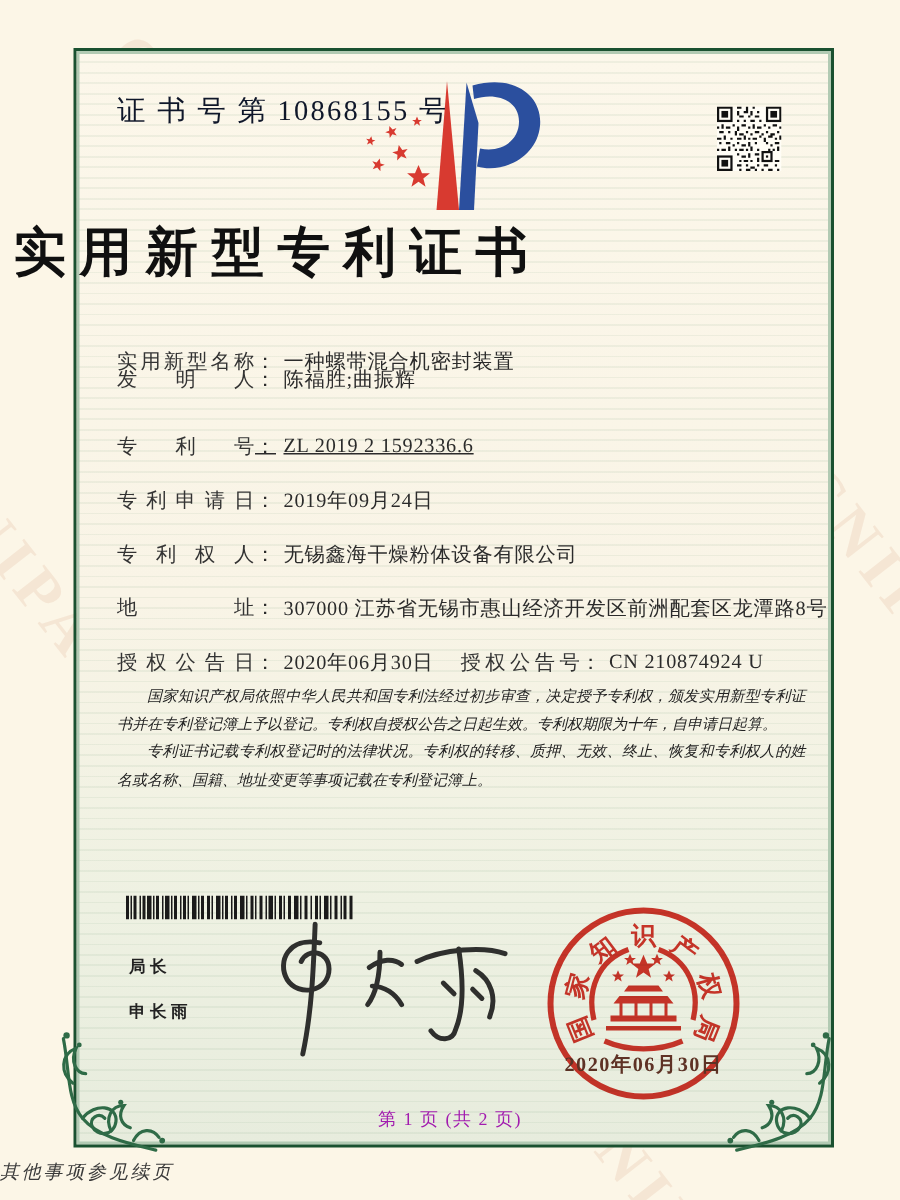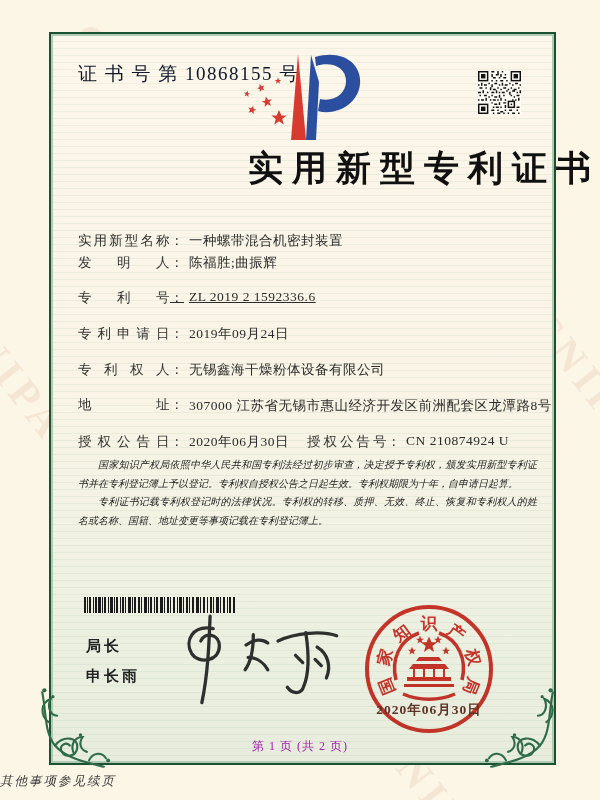--- a/index.html
+++ b/index.html
@@ -8,35 +8,35 @@
   .wm{position:absolute;font:bold 42px "Liberation Serif",serif;letter-spacing:6px;
       color:rgba(208,140,110,0.15);transform:rotate(52deg);transform-origin:left top;
       white-space:nowrap;z-index:1;}
   .frame{position:absolute;left:49px;top:32px;width:503px;height:729px;
          border:2px solid #1a5130;box-shadow:inset 0 0 0 2px #b2cab3;z-index:2;
          background:
            repeating-linear-gradient(0deg, rgba(120,160,125,0.10) 0 1px, rgba(0,0,0,0) 1px 7px),
            linear-gradient(180deg,#fcf7ea 0%,#f9f4e6 50%,#eef1e2 78%,#e7ecdd 100%);}
   .abs{position:absolute;z-index:3;}
   .cert-no{left:78px;top:61px;font-size:19px;letter-spacing:1.5px;color:#0f172a;}
-  .title{left:0;top:145px;width:100%;text-align:right;font-size:35px;font-weight:bold;
+  .title{left:0;top:145px;width:100%;text-align:left;font-size:35px;font-weight:bold;
          letter-spacing:9px;text-indent:9px;color:#101010;}
   .frow{left:78px;font-size:13.5px;color:#2b2b2b;letter-spacing:0.5px;white-space:nowrap;}
   .flabel{display:inline-block;width:92px;text-align:justify;text-align-last:justify;
           color:#333;vertical-align:top;}
   .fcolon{vertical-align:top;}
   .fval{margin-left:5px;vertical-align:top;}
   .fval-wrap{display:inline-block;width:372px;white-space:normal;line-height:19px;}
   .fgroup2{position:absolute;left:229px;top:0;white-space:nowrap;}
   .fgroup2 .flabel{width:80px;}
   .frow6{position:absolute;}
   .paras{left:78px;top:456px;width:459px;font-style:italic;font-size:10px;
          line-height:18.5px;color:#222;text-align:justify;}
   .paras p{margin:0;text-indent:2em;}
-  .director{left:86px;font-weight:bold;font-size:15px;letter-spacing:3px;color:#222;}
+  .director{left:86px;font-weight:bold;font-size:11px;letter-spacing:3px;color:#222;}
   .pageinfo{left:0;top:738px;width:100%;text-align:center;font-size:12px;
             letter-spacing:1px;color:#a21caf;}
   .note{left:0;top:773px;width:100%;text-align:left;font-style:italic;
         font-size:12.5px;letter-spacing:2px;color:#3a3a3a;z-index:3;position:absolute;}
   svg{display:block;}
   .seal-wrap{left:358px;top:598px;width:142px;height:142px;z-index:4;
              mix-blend-mode:multiply;}
   .sig-wrap{left:172px;top:612px;width:175px;height:98px;}
   .flourish{position:absolute;width:85px;height:85px;z-index:3;}
   .fl-left{left:38px;top:686px;}
@@ -126,21 +126,21 @@
     <rect x="21" y="21" width="3" height="3" fill="#fffdf6"></rect>
     <rect x="22" y="22" width="1" height="1" fill="#111"></rect>
     <path fill="#111" d="M9 0h2v1h-2zM13 0h1v2h-1zM16 0h1v1h-1zM9 2h1v2h-1zM12 2h2v1h-2zM15 2h1v2h-1zM18 2h1v1h-1zM10 4h2v1h-2zM14 4h1v1h-1zM17 4h2v1h-2zM9 6h1v1h-1zM12 6h1v1h-1zM15 6h2v1h-2zM19 6h1v1h-1zM0 9h1v1h-1zM2 8h1v2h-1zM4 9h2v1h-2zM7 8h1v1h-1zM9 9h1v2h-1zM11 8h2v1h-2zM14 9h1v1h-1zM16 8h1v2h-1zM18 9h2v1h-2zM21 8h1v1h-1zM23 9h1v1h-1zM25 8h2v1h-2zM28 9h1v1h-1zM1 11h2v1h-2zM5 11h1v1h-1zM8 11h1v2h-1zM10 12h2v1h-2zM13 11h1v1h-1zM15 12h1v1h-1zM17 11h2v1h-2zM20 12h1v1h-1zM22 11h1v1h-1zM24 12h2v1h-2zM27 11h1v1h-1zM0 14h2v1h-2zM3 13h1v2h-1zM6 14h1v1h-1zM9 14h2v1h-2zM12 13h1v2h-1zM14 14h1v1h-1zM16 14h2v1h-2zM19 13h1v1h-1zM21 14h1v2h-1zM23 13h2v1h-2zM26 14h1v1h-1zM28 13h1v2h-1zM1 16h1v1h-1zM4 16h2v1h-2zM7 17h1v1h-1zM9 16h1v1h-1zM11 17h2v1h-2zM14 16h1v2h-1zM17 16h1v1h-1zM22 16h1v1h-1zM24 17h1v1h-1zM26 16h2v1h-2zM0 19h1v1h-1zM2 19h2v1h-2zM5 18h1v2h-1zM8 19h1v1h-1zM10 19h2v1h-2zM13 19h1v1h-1zM15 18h1v2h-1zM18 19h1v1h-1zM23 19h1v1h-1zM25 19h1v1h-1zM27 18h1v2h-1zM9 21h1v1h-1zM11 22h2v1h-2zM14 21h1v2h-1zM17 21h2v1h-2zM10 24h1v1h-1zM12 24h2v1h-2zM15 24h1v1h-1zM18 23h1v2h-1zM26 24h2v1h-2zM9 26h2v1h-2zM13 26h1v1h-1zM15 27h2v1h-2zM18 26h1v1h-1zM21 26h2v1h-2zM26 26h1v1h-1zM10 28h1v1h-1zM13 28h2v1h-2zM17 28h1v1h-1zM20 28h1v1h-1zM23 28h2v1h-2zM27 28h1v1h-1z"></path>
   </svg>
 
   <div class="abs title">实用新型专利证书</div>
 
   <div class="abs frow" style="top:232px;">
     <span class="flabel">实用新型名称</span><span class="fcolon">：</span><span class="fval">一种螺带混合机密封装置</span>
   </div>
-  <div class="abs frow" style="top:254px;">
+  <div class="abs frow" style="top:244px;">
     <span class="flabel">发明人</span><span class="fcolon">：</span><span class="fval">陈福胜;曲振辉</span>
   </div>
   <div class="abs frow" style="top:289px;text-decoration:underline;">
     <span class="flabel">专利号</span><span class="fcolon">：</span><span class="fval">ZL 2019 2 1592336.6</span>
   </div>
   <div class="abs frow" style="top:325px;">
     <span class="flabel">专利申请日</span><span class="fcolon">：</span><span class="fval">2019年09月24日</span>
   </div>
   <div class="abs frow" style="top:361px;">
     <span class="flabel">专利权人</span><span class="fcolon">：</span><span class="fval">无锡鑫海干燥粉体设备有限公司</span>

